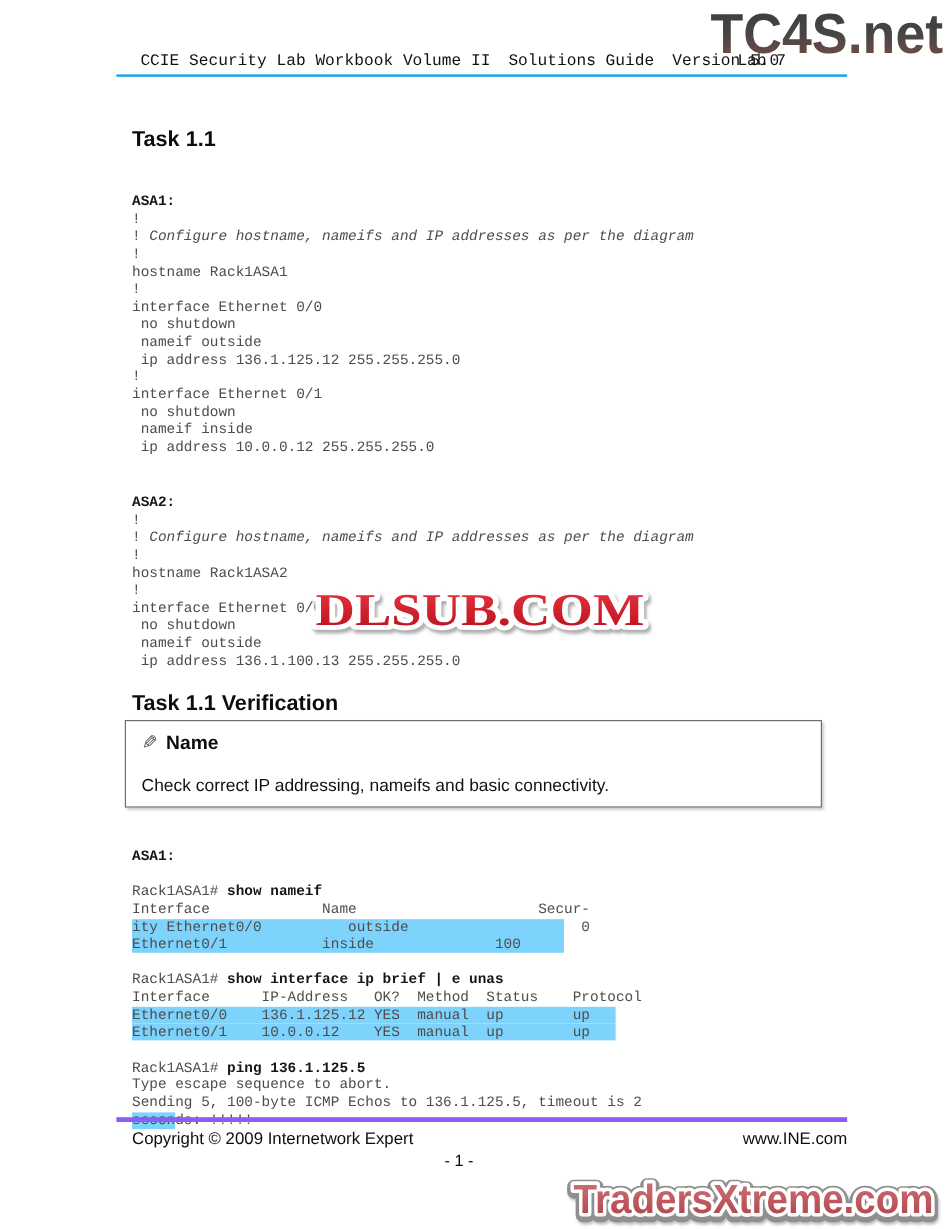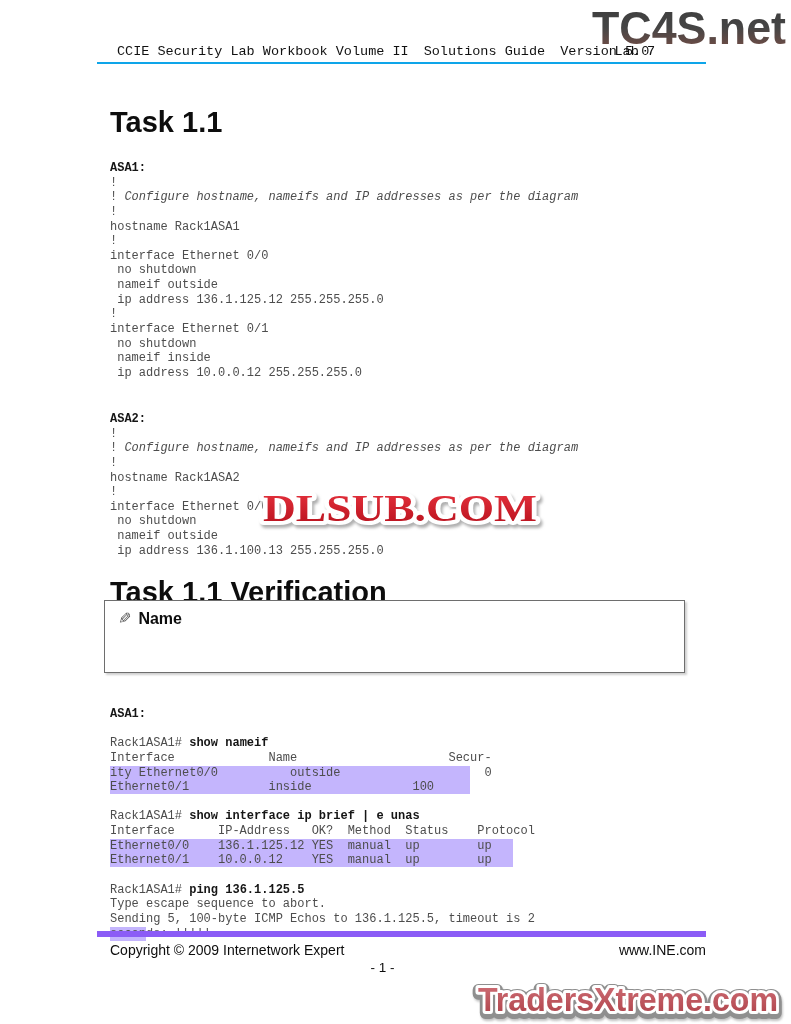--- a/index.html
+++ b/index.html
@@ -8,40 +8,40 @@
         font-family:"Liberation Sans",sans-serif;color:#1a1a1a;}
 
   
   .header{position:absolute;left:97px;top:40px;width:609px;height:22px;
           border-bottom:2px solid #0ea5e9;font-size:13.5px;color:#111;font-family:Liberation Mono, monospace;}
   .header-inner{position:absolute;left:20px;bottom:3px;white-space:nowrap;}
   .header-inner span{margin-right:15px;}
   .header-lab{position:absolute;right:51px;bottom:3px;}
 
   
-  .h1{position:absolute;left:110px;font-size:29px;font-weight:bold;color:#0d0d0d;}
+  .h1{position:absolute;left:110px;font-size:18px;font-weight:bold;color:#0d0d0d;}
 
   
   .code{position:absolute;left:110px;font-family:"Liberation Mono","DejaVu Sans Mono",monospace;
         font-size:12px;line-height:14.65px;color:#4d4d4d;white-space:pre;}
   .code div{height:14.65px;}
   .code .b{font-weight:bold;color:#151515;}
   .code .i{font-style:italic;margin-top:45px;}
-  .code .h{background:#c4b5fd;}
+  .code .h{background:#7dd3fc;}
 
   
   .notebox{position:absolute;left:104px;top:600px;width:579px;height:71px;background:#fff;
            border:1px solid #6e6e6e;box-shadow:2px 2px 2px #cfcfcf;}
   .note-title{position:absolute;left:13px;top:8px;font-size:16px;font-weight:bold;color:#0d0d0d;}
   .note-pencil{display:inline-block;transform:scaleX(-1);font-weight:normal;color:#555;
                font-family:"DejaVu Sans",sans-serif;font-size:16px;margin-right:7px;}
   .note-body{position:absolute;left:13px;top:46px;font-size:14.5px;color:#111;}
 
   
-  .footer{position:absolute;left:97px;top:931px;width:609px;border-top:6px solid #8b5cf6;
+  .footer{position:absolute;left:97px;top:931px;width:609px;border-top:4px solid #8b5cf6;
           padding-top:5px;font-size:14px;color:#0d0d0d;}
   .footer-copy{position:absolute;left:13px;top:5px;}
   .footer-site{position:absolute;right:0;top:5px;text-align:center;}
   .page-number{position:absolute;left:0;top:960px;width:765px;text-align:center;font-size:13.5px;color:#0d0d0d;}
 
   
   .logo-tc4s{position:absolute;top:0;right:1px;}
   .logo-dlsub{position:absolute;left:255px;top:480px;filter:drop-shadow(2px 3px 1.5px rgba(110,110,110,0.55));}
   .logo-traders{position:absolute;right:4px;bottom:1px;filter:drop-shadow(1px 2px 1px rgba(100,100,100,0.4));}
 </style>
@@ -83,20 +83,21 @@
     </defs>
     <text x="145" y="41" text-anchor="middle" font-family="Liberation Serif, serif" font-weight="bold" font-size="38" fill="url(#dlg)" paint-order="stroke" stroke-linejoin="round" stroke-width="8" textLength="274" lengthAdjust="spacingAndGlyphs" stroke="#ffffff">DLSUB.COM</text>
   </svg>
 
   <div class="h1" style="top:576px;">Task 1.1 Verification</div>
 
   <div class="notebox">
     <div class="note-title">
       <span class="note-pencil">✎</span><span>Name</span>
     </div>
+    <div class="note-body">Check correct IP addressing, nameifs and basic connectivity.</div>
   </div>
 
   <pre class="code" style="top:695px;"><div><span class="b">ASA1:</span></div><div>&nbsp;</div><div><span>Rack1ASA1# </span><span class="b">show nameif</span></div><div><span>Interface             Name                     Secur-</span></div><div><span class="h">ity Ethernet0/0          outside                  </span><span>  0</span></div><div><span class="h">Ethernet0/1           inside              100     </span></div><div>&nbsp;</div><div><span>Rack1ASA1# </span><span class="b">show interface ip brief | e unas</span></div><div><span>Interface      IP-Address   OK?  Method  Status    Protocol</span></div><div><span class="h">Ethernet0/0    136.1.125.12 YES  manual  up        up   </span></div><div><span class="h">Ethernet0/1    10.0.0.12    YES  manual  up        up   </span></div><div>&nbsp;</div><div><span>Rack1ASA1# </span><span class="b">ping 136.1.125.5</span></div><div><span>Type escape sequence to abort.</span></div><div><span>Sending 5, 100-byte ICMP Echos to 136.1.125.5, timeout is 2</span></div><div><span class="h">secon</span><span>ds: !!!!!</span></div></pre>
 
   <div class="footer">
     <span class="footer-copy">Copyright © 2009 Internetwork Expert</span>
     <span class="footer-site">www.INE.com</span>
   </div>
   <div class="page-number">- 1 -</div>
 

